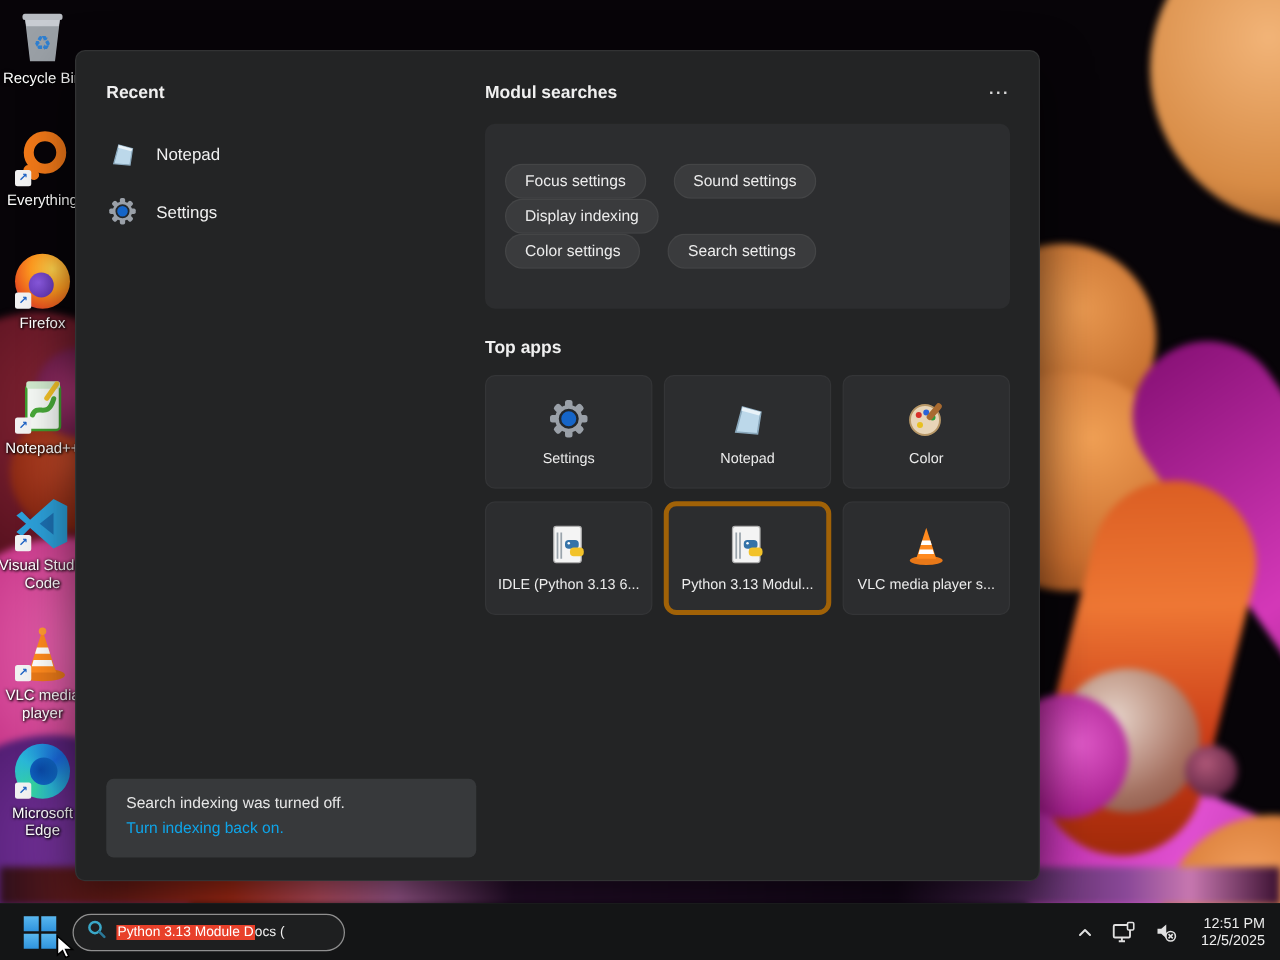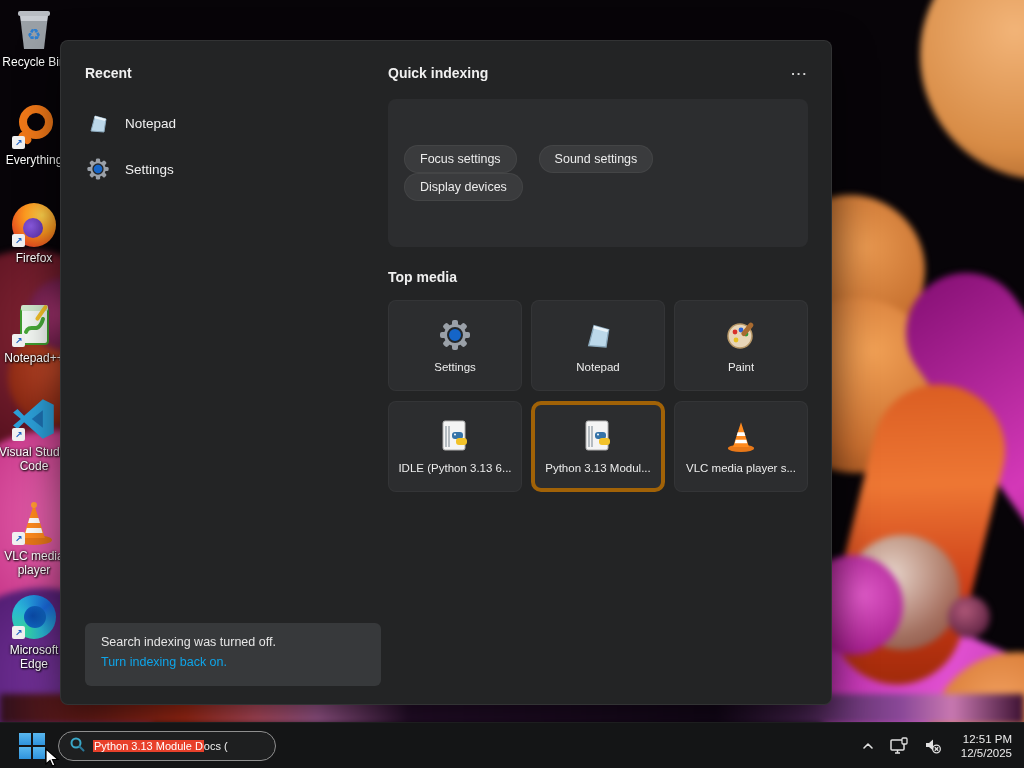--- a/index.html
+++ b/index.html
@@ -251,35 +251,39 @@
             <rect x="14" y="2" width="6" height="30" rx="2" transform="rotate(-45 17 17)"></rect>
             <circle cx="17" cy="17" r="11"></circle>
           </g>
           <circle cx="17" cy="17" r="7" fill="#1565c8" stroke="#23272b" stroke-width="2"></circle>
         </svg>
       </span>
       <span class="r-lbl">Settings</span>
     </div>
 
     <div id="qs-header">
-      <span class="sec-title">Quick indexing</span>
+      <span class="sec-title">Modul searches</span>
       <button id="qs-more">...</button>
     </div>
 
     <div id="qs-box">
       <div class="pill-row">
         <button class="pill">Focus settings</button>
         <button class="pill">Sound settings</button>
       </div>
       <div class="pill-row">
-        <button class="pill">Display devices</button>
+        <button class="pill">Display indexing</button>
       </div>
-    </div>
-
-    <div id="ta-title" class="sec-title">Top media</div>
+      <div class="pill-row">
+        <button class="pill">Color settings</button>
+        <button class="pill">Search settings</button>
+      </div>
+    </div>
+
+    <div id="ta-title" class="sec-title">Top apps</div>
 
     <div id="tiles">
 
       <button class="tile">
         <span class="t-ic">
           <svg width="34" height="34" viewBox="0 0 34 34">
             <g fill="#9aa0a8">
               <rect x="14" y="2" width="6" height="30" rx="2"></rect>
               <rect x="2" y="14" width="30" height="6" rx="2"></rect>
               <rect x="14" y="2" width="6" height="30" rx="2" transform="rotate(45 17 17)"></rect>
@@ -306,21 +310,21 @@
         <span class="t-ic">
           <svg width="32" height="32" viewBox="0 0 32 32">
             <circle cx="15" cy="17" r="12" fill="#e8d5b8" stroke="#b89868" stroke-width="1.5"></circle>
             <circle cx="10" cy="13" r="2.4" fill="#d8302a"></circle>
             <circle cx="16" cy="11" r="2.4" fill="#2a62d8"></circle>
             <circle cx="21" cy="15" r="2.4" fill="#2aa03a"></circle>
             <circle cx="11" cy="21" r="2.4" fill="#e8c020"></circle>
             <rect x="20" y="2" width="5" height="16" rx="2.5" transform="rotate(40 22 10)" fill="#a86a30"></rect>
           </svg>
         </span>
-        <span class="t-lbl">Paint</span>
+        <span class="t-lbl">Color</span>
       </button>
 
       <button class="tile">
         <span class="t-ic">
           <svg width="30" height="34" viewBox="0 0 30 34">
             <rect x="3" y="2" width="22" height="29" rx="2" fill="#f4f4f4" stroke="#b0b0b0"></rect>
             <g stroke="#9aa4ac" stroke-width="1.4">
               <line x1="6" y1="7" x2="6" y2="28"></line>
                 <line x1="9" y1="7" x2="9" y2="28"></line>
             </g>

